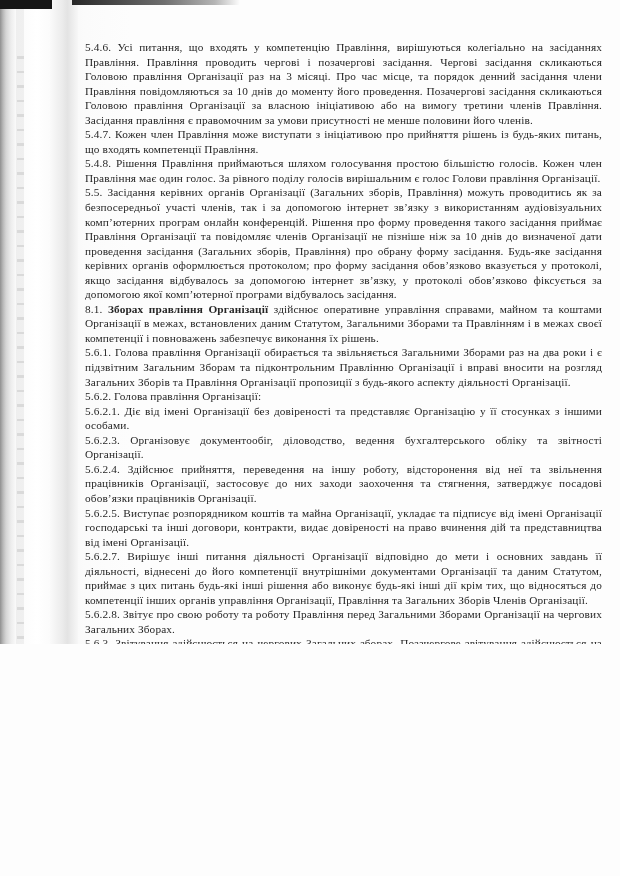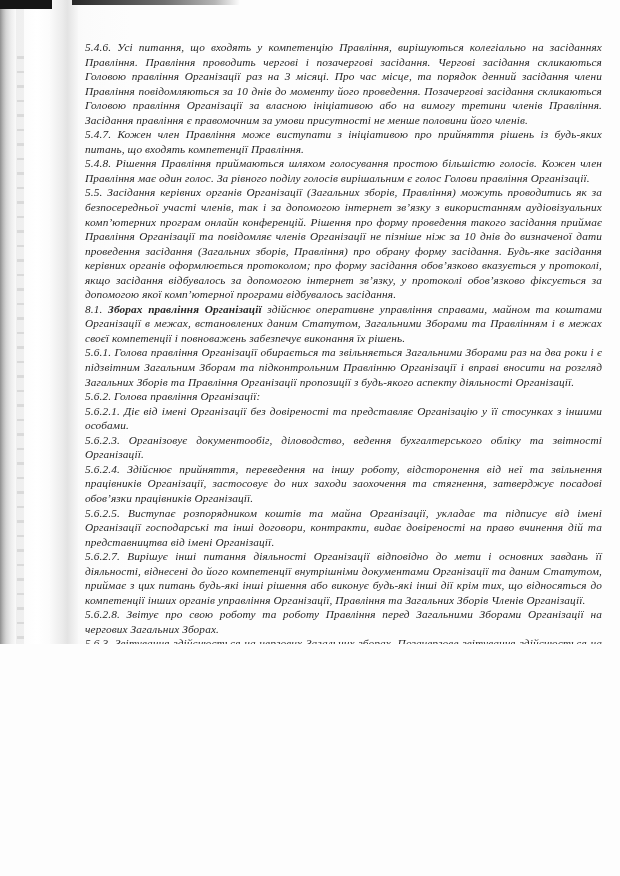--- a/index.html
+++ b/index.html
@@ -10,21 +10,20 @@
   }
   html,body{margin:0;padding:0;}
   body{
     width:620px;height:876px;overflow:hidden;
     font-family:"Liberation Serif", serif;
     background:#fdfdfd;
   }
   .scan{
     position:relative;width:620px;height:644px;overflow:hidden;
     background:linear-gradient(90deg,#ececec 0px,#f5f5f5 55px,#fbfbfb 85px,#fdfdfd 130px,#fdfdfd 100%);
-    font-style:italic;
   }
   
   .edge-left{
     position:absolute;left:0;top:0;width:16px;height:100%;
     background:linear-gradient(90deg,#909090 0px,#b8b8b8 3px,#d5d5d5 6px,#ededed 11px,#fafafa 16px);
   }
   .ghost-strip{
     position:absolute;left:17px;top:48px;width:7px;height:780px;
     background:repeating-linear-gradient(180deg,
       rgba(150,150,150,0) 0 8px,

